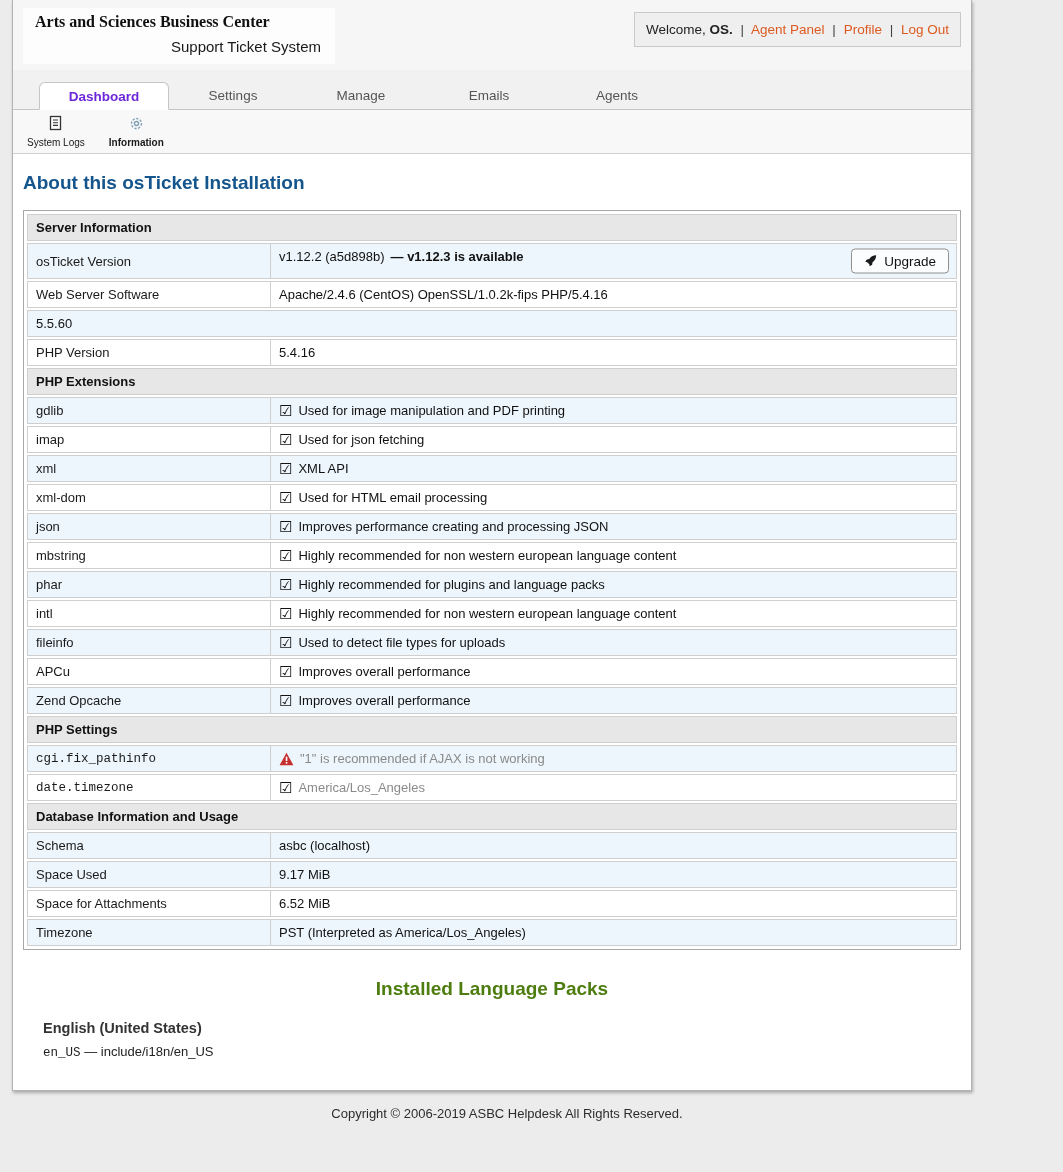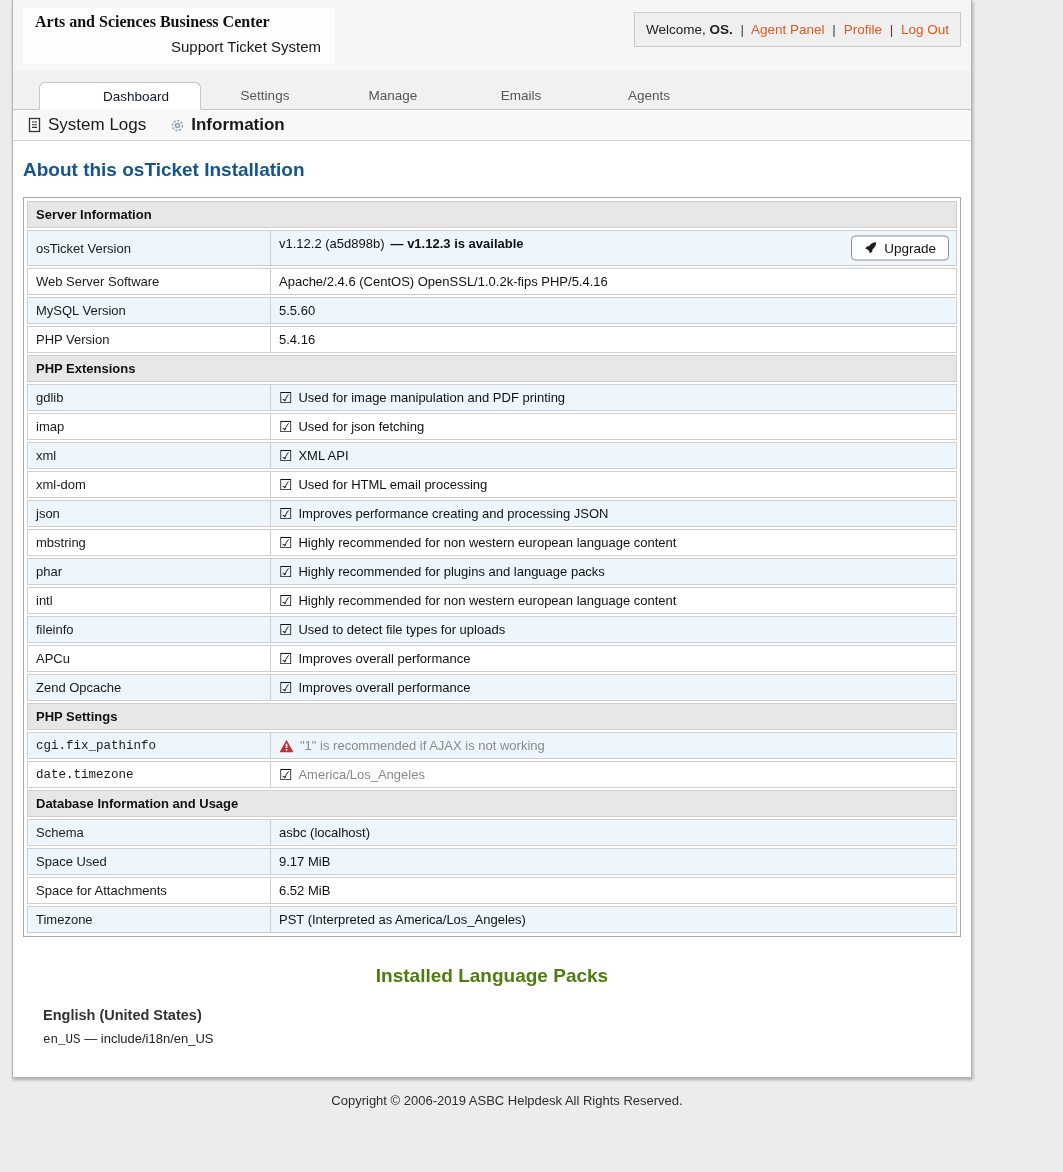--- a/index.html
+++ b/index.html
@@ -19,24 +19,24 @@
   .org-name{font-family:"Liberation Serif",serif;font-weight:bold;font-size:16px;color:#101010;}
   .app-name{font-size:15px;color:#1a1a1a;text-align:right;margin-top:7px;padding-right:2px;}
   .welcome{background:#efefef;border:1px solid #c9c9c9;padding:9px 11px;font-size:13.5px;margin-top:4px;color:#222;white-space:nowrap;}
   .welcome b{font-weight:bold;}
   .welcome a{color:#dd5a21;text-decoration:none;cursor:pointer;}
   .welcome .sep{color:#444;margin:0 4px;}
   
   .tab-bar{background:#f1f1f1;padding:12px 0 0 26px;border-bottom:1px solid #c5c5c5;display:flex;}
   .tab{width:128px;text-align:center;padding:6px 0 5px 0;color:#555;cursor:pointer;font-size:13.5px;}
   .tab.active{background:#fff;border:1px solid #c5c5c5;border-bottom:1px solid #fff;
-    margin-bottom:-1px;border-radius:6px 6px 0 0;color:#0f172a;font-weight:normal;padding-left:32px;}
+    margin-bottom:-1px;border-radius:6px 6px 0 0;color:#6d28d9;font-weight:bold;}
   
   .subnav{background:#f8f8f8;border-bottom:1px solid #d2d2d2;padding:5px 14px;display:flex;gap:24px;align-items:center;}
-  .subnav-item{display:flex;gap:6px;align-items:center;color:#1a1a1a;cursor:pointer;font-size:17px;}
+  .subnav-item{display:flex;gap:6px;align-items:center;color:#1a1a1a;cursor:pointer;font-size:10px;flex-direction:column;}
   .subnav-item.active .subnav-label{font-weight:bold;}
   
   .content{padding:8px 10px 30px 10px;background:#fff;}
   .page-title{color:#15558d;font-size:19px;font-weight:bold;margin:10px 0 16px 0;}
   .info-table{border:1px solid #a8a8a8;padding:1px;}
   .sec-row{background:#e7e7e7;border:1px solid #cfcfcf;margin:2px;padding:5px 8px;font-weight:bold;color:#111;}
   .data-row{display:flex;border:1px solid #cfcfcf;margin:2px;align-items:stretch;background:#fff;}
   .data-row.alt{background:#edf6fc;}
   .cell-label{width:226px;flex:none;padding:5px 8px;border-right:1px solid #cfcfcf;display:flex;align-items:center;color:#1a1a1a;}
   .cell-value{flex:1;padding:5px 8px;display:flex;gap:6px;position:relative;color:#111;}
@@ -130,21 +130,20 @@
             </button>
           </div>
         </div>
         <div class="data-row">
           <div class="cell-label">Web Server Software</div>
           <div class="cell-value">
             <span class="">Apache/2.4.6 (CentOS) OpenSSL/1.0.2k-fips PHP/5.4.16</span>
           </div>
         </div>
         <div class="data-row alt">
-          <div class="cell-label">MySQL Version</div>
           <div class="cell-value">
             <span class="">5.5.60</span>
           </div>
         </div>
         <div class="data-row">
           <div class="cell-label">PHP Version</div>
           <div class="cell-value">
             <span class="">5.4.16</span>
           </div>
         </div>

